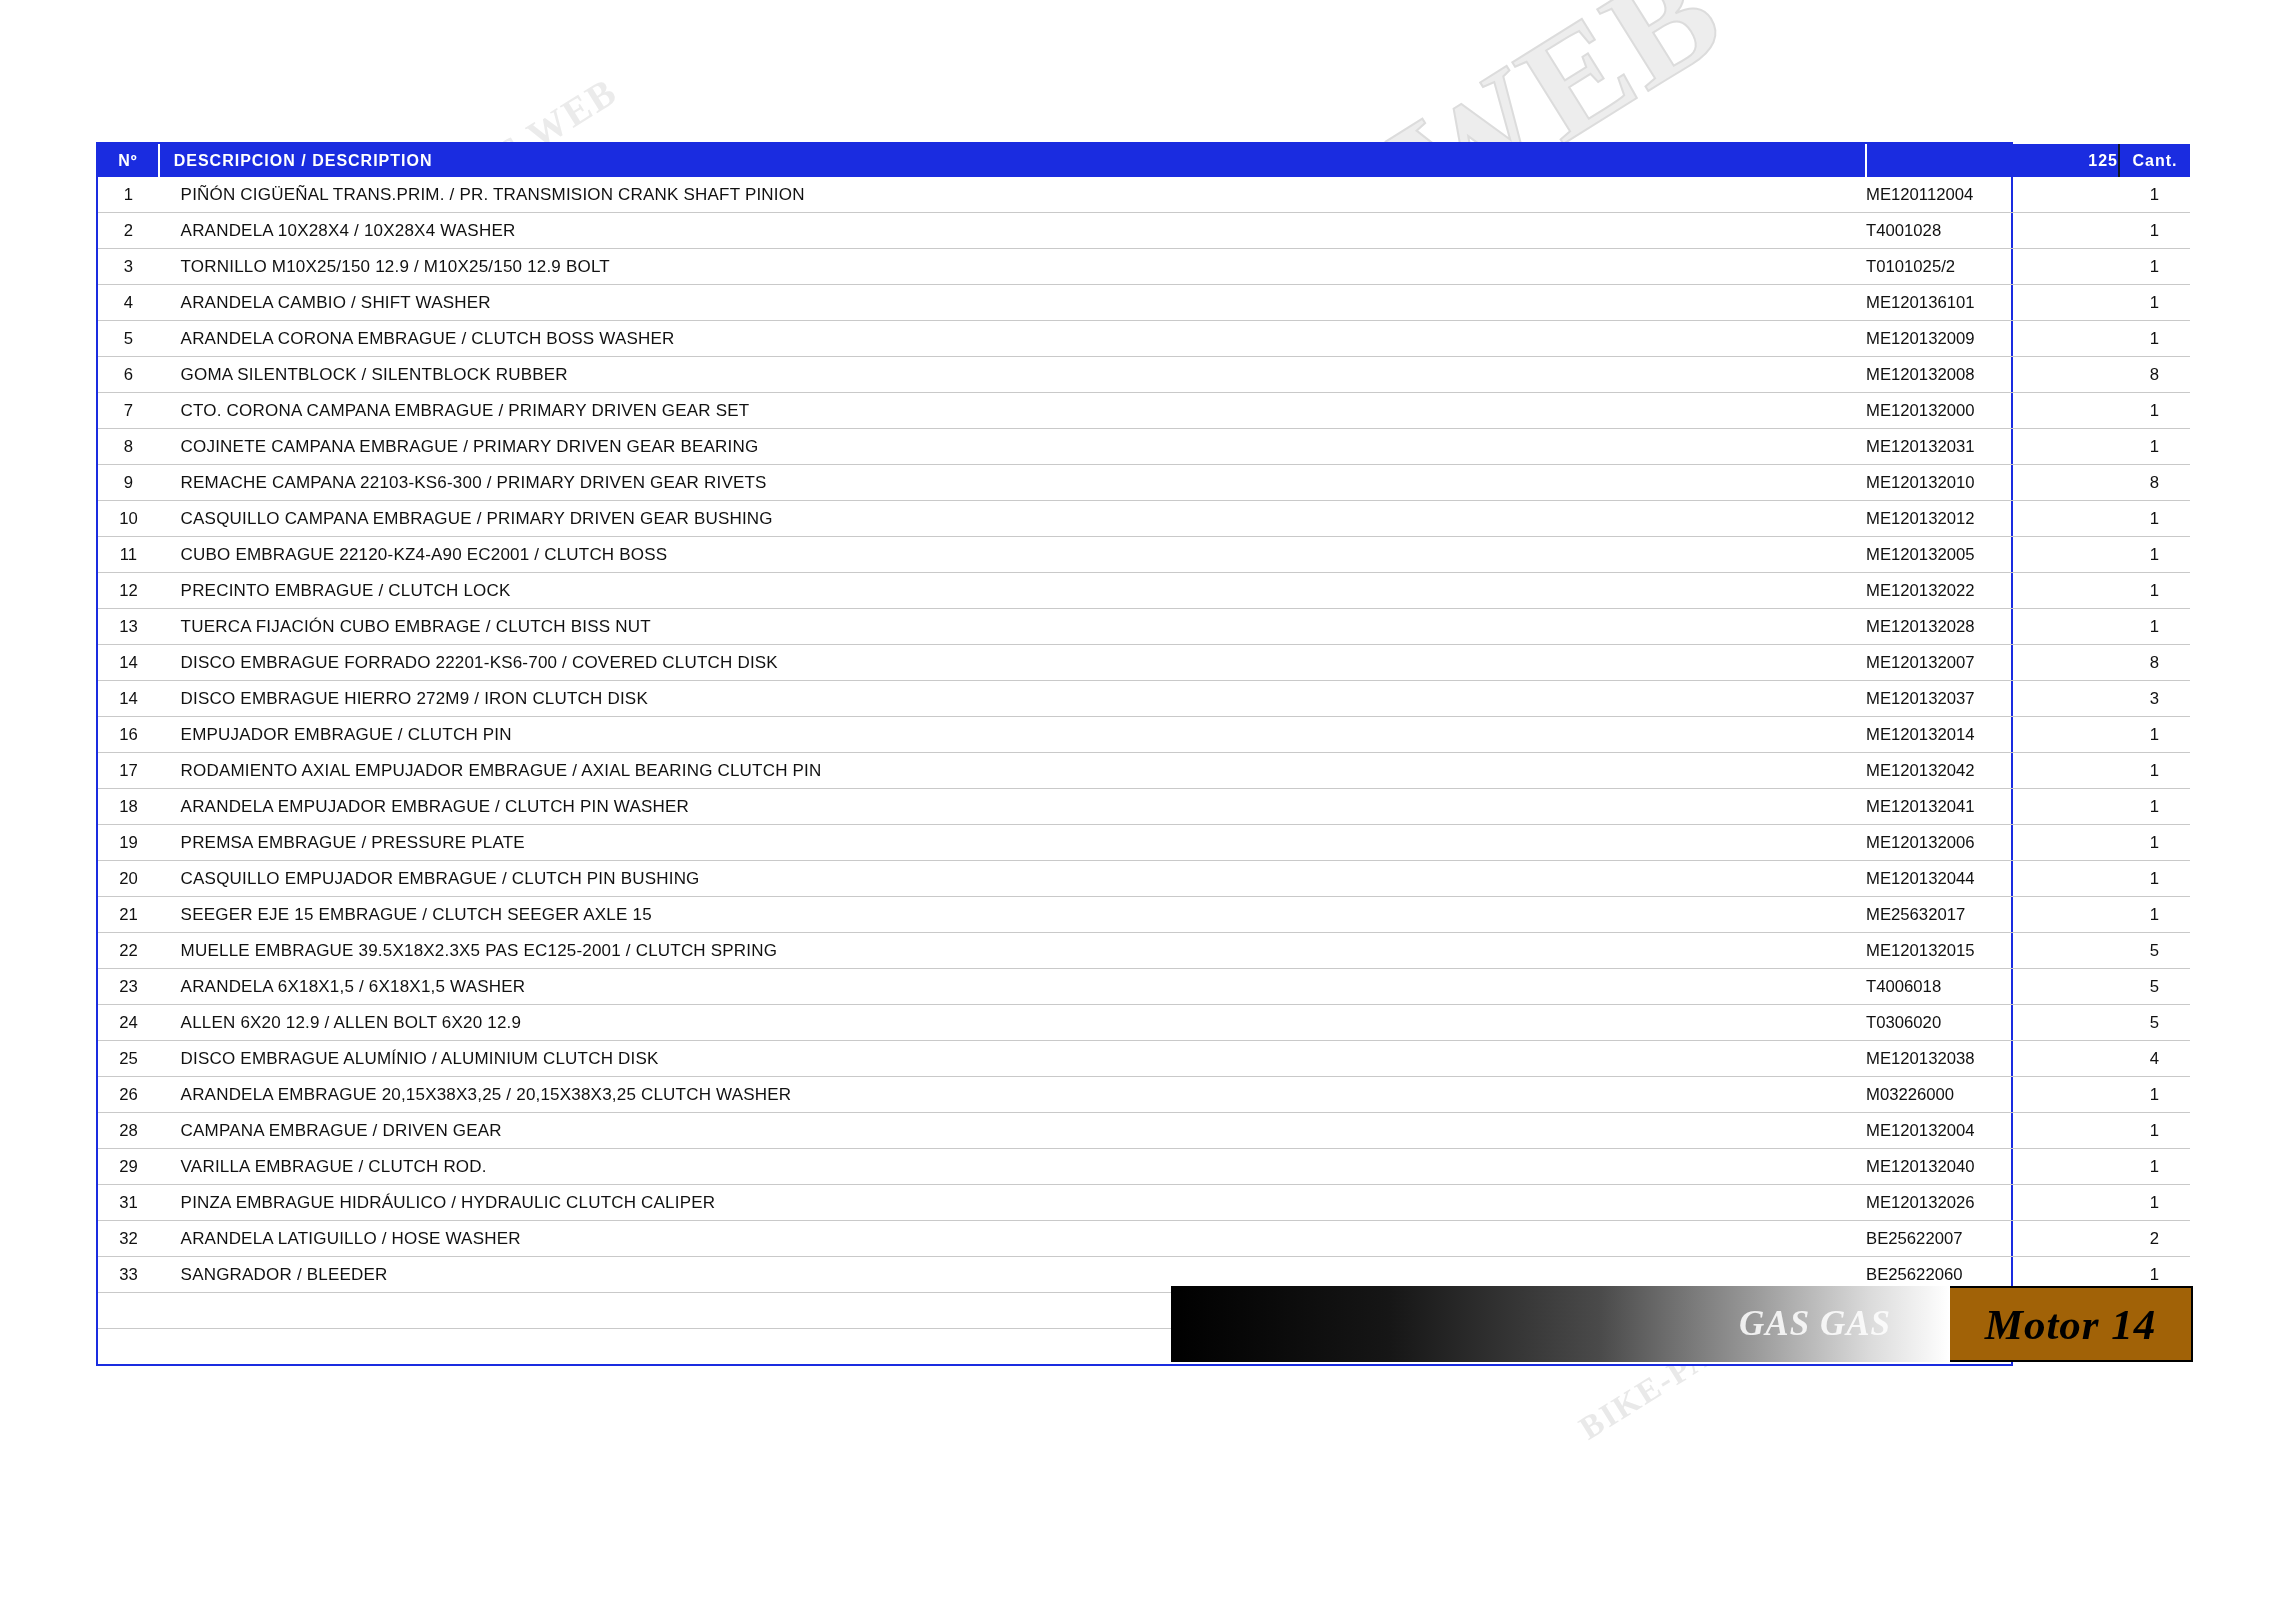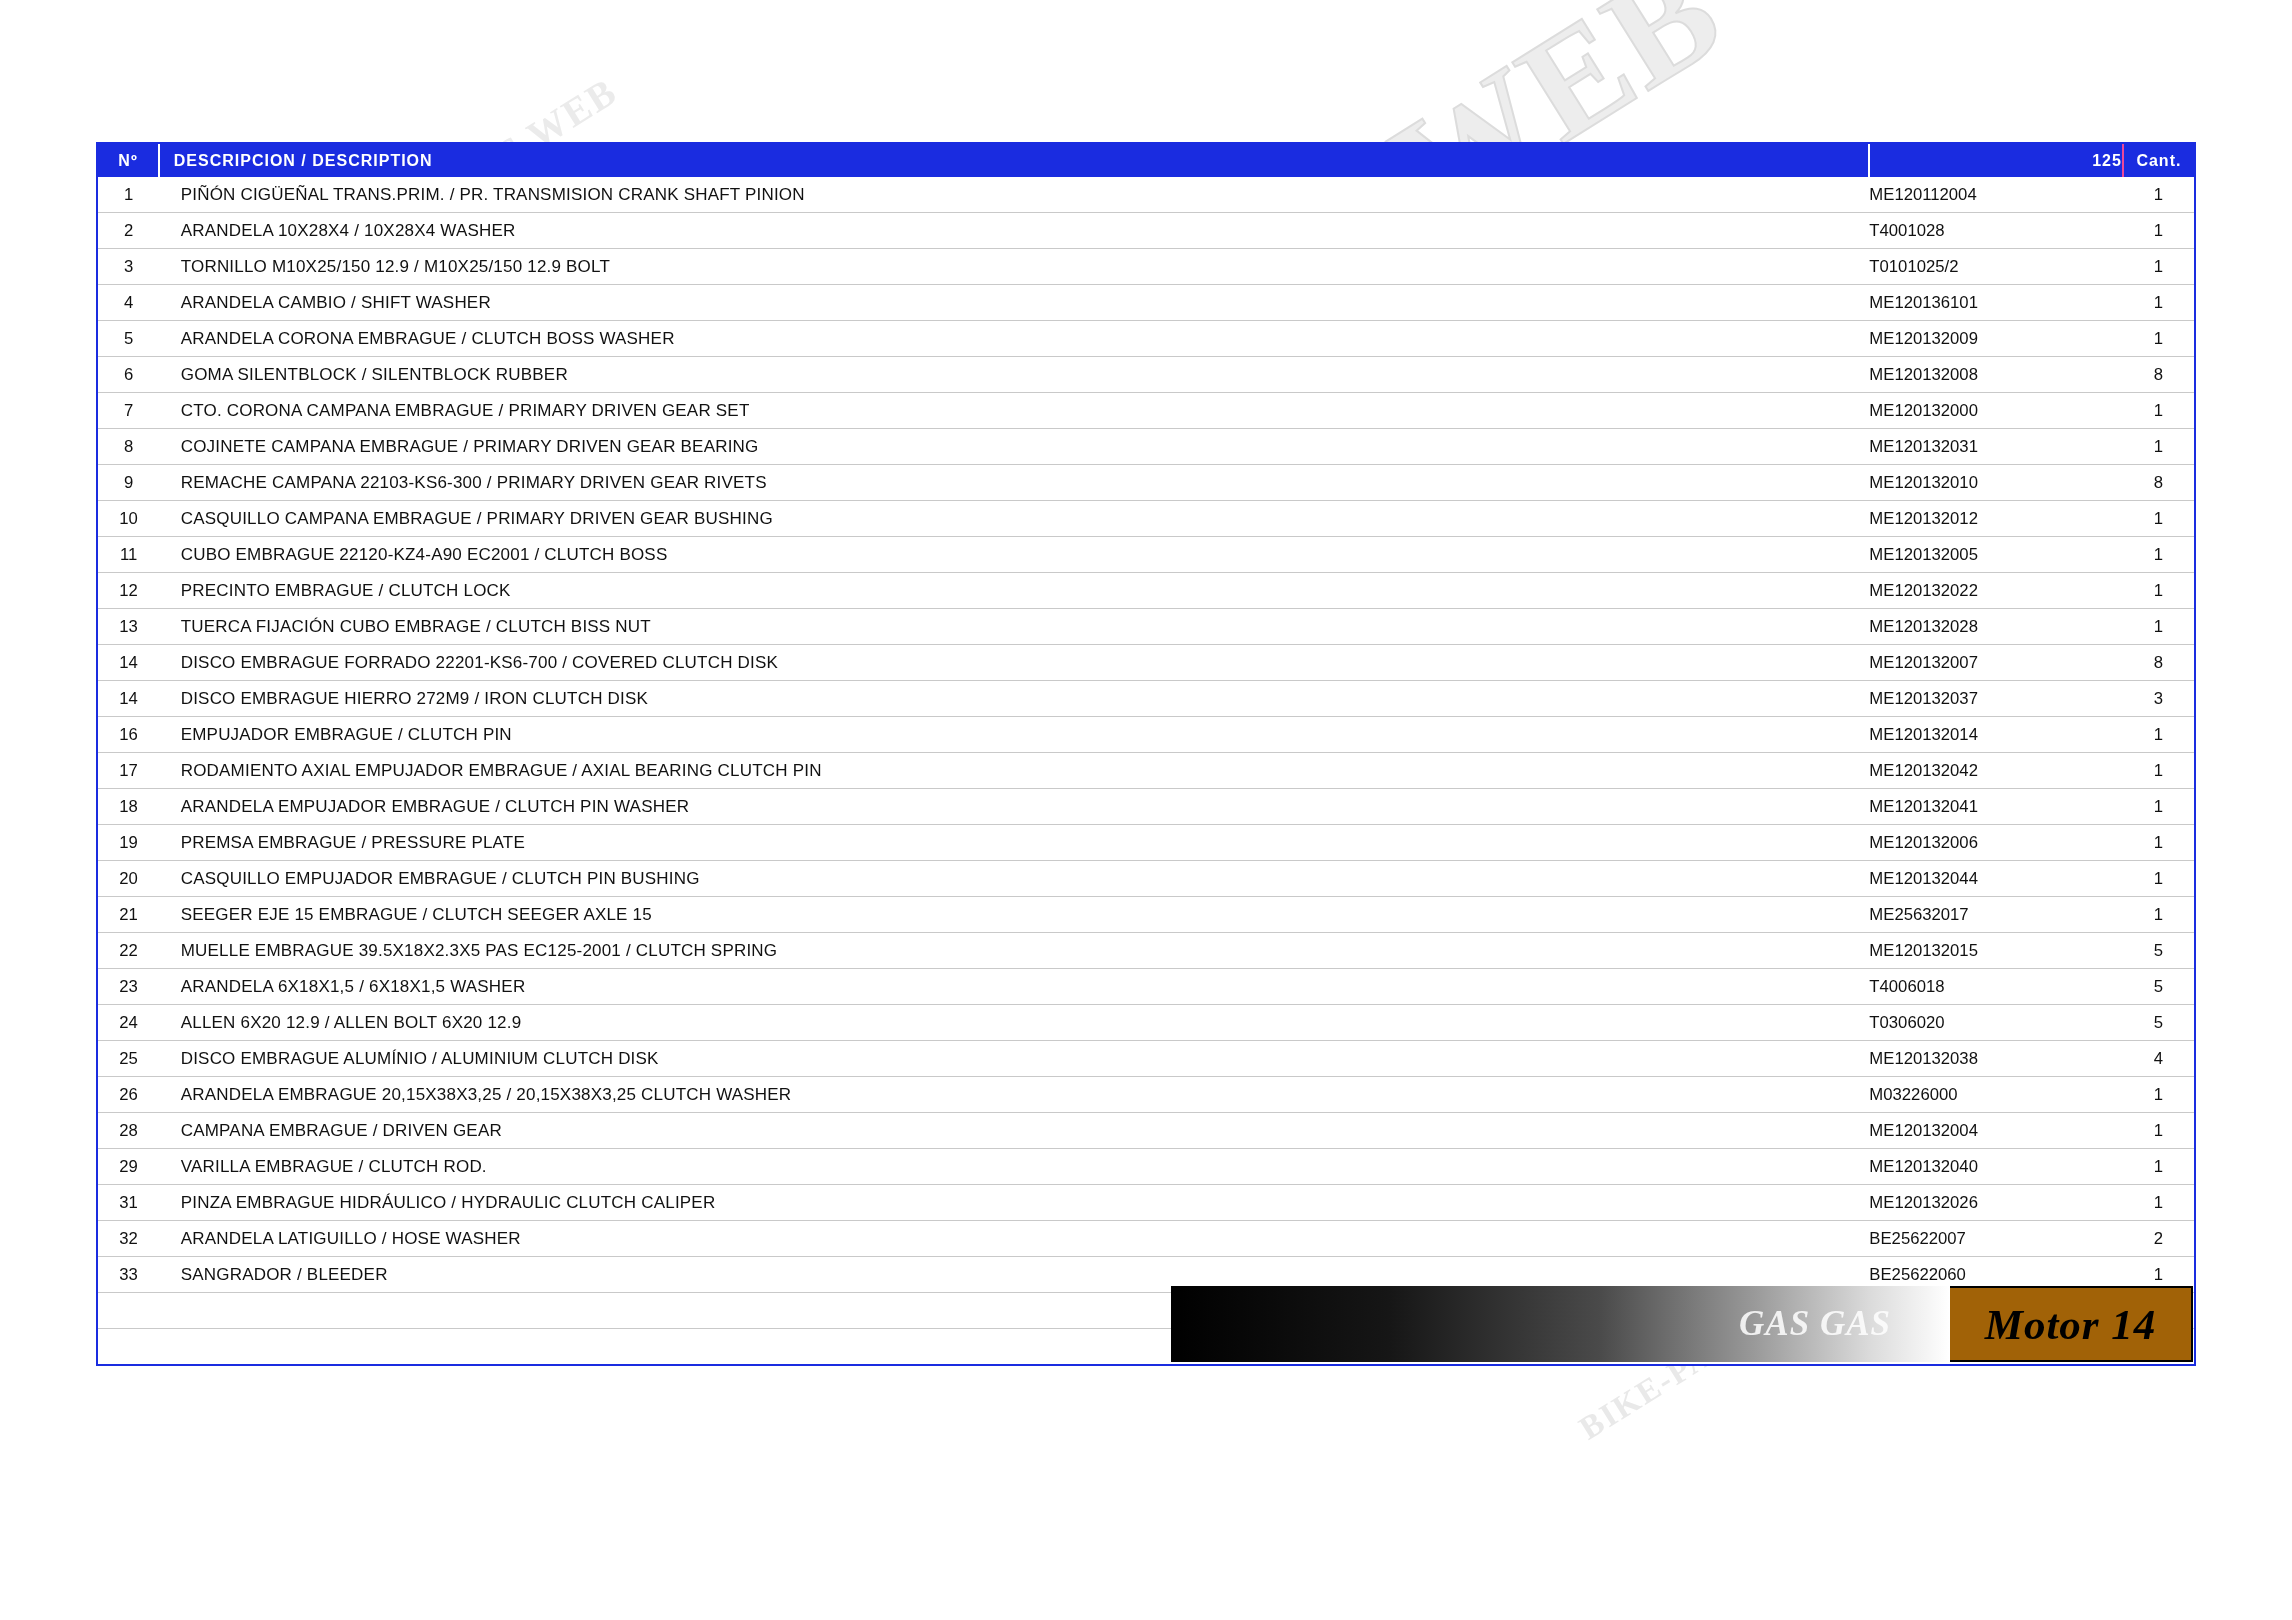--- a/index.html
+++ b/index.html
@@ -66,21 +66,21 @@
     font-size: 69px;
     color: #ececec;
     font-family: "Liberation Serif", serif;
   }
 
   
   .sheet {
     position: absolute;
     left: 96px;
     top: 142px;
-    width: 2100px;
+    width: 1917px;
     border: 2.9px solid #1a2ce0;
     background: #fff;
     box-sizing: border-box;
     z-index: 10;
   }
   table.parts {
     width: 100%;
     border-collapse: collapse;
     table-layout: fixed;
     font-size: 17px;
@@ -98,21 +98,21 @@
     font-weight: bold;
     letter-spacing: 1px;
     height: 33px;
     padding: 0;
     border: none;
     position: relative;
   }
   thead th.th-num { text-align: center; }
   thead th.th-desc { text-align: left; padding-left: 13.7px; border-left: 2px solid #ffffff; }
   thead th.th-ref  { text-align: right; border-left: 2px solid #ffffff; }
-  thead th.th-qty  { text-align: center; border-left: 2px solid #ec4899; }
+  thead th.th-qty  { text-align: center; border-left: 2px solid #0f172a; }
 
   tbody td {
     height: 35px;
     border-bottom: 1px solid #c9c9c9;
     padding: 0;
     vertical-align: middle;
     white-space: nowrap;
     overflow: hidden;
   }
   td.c-num { text-align: center; font-size: 16.7px; }

